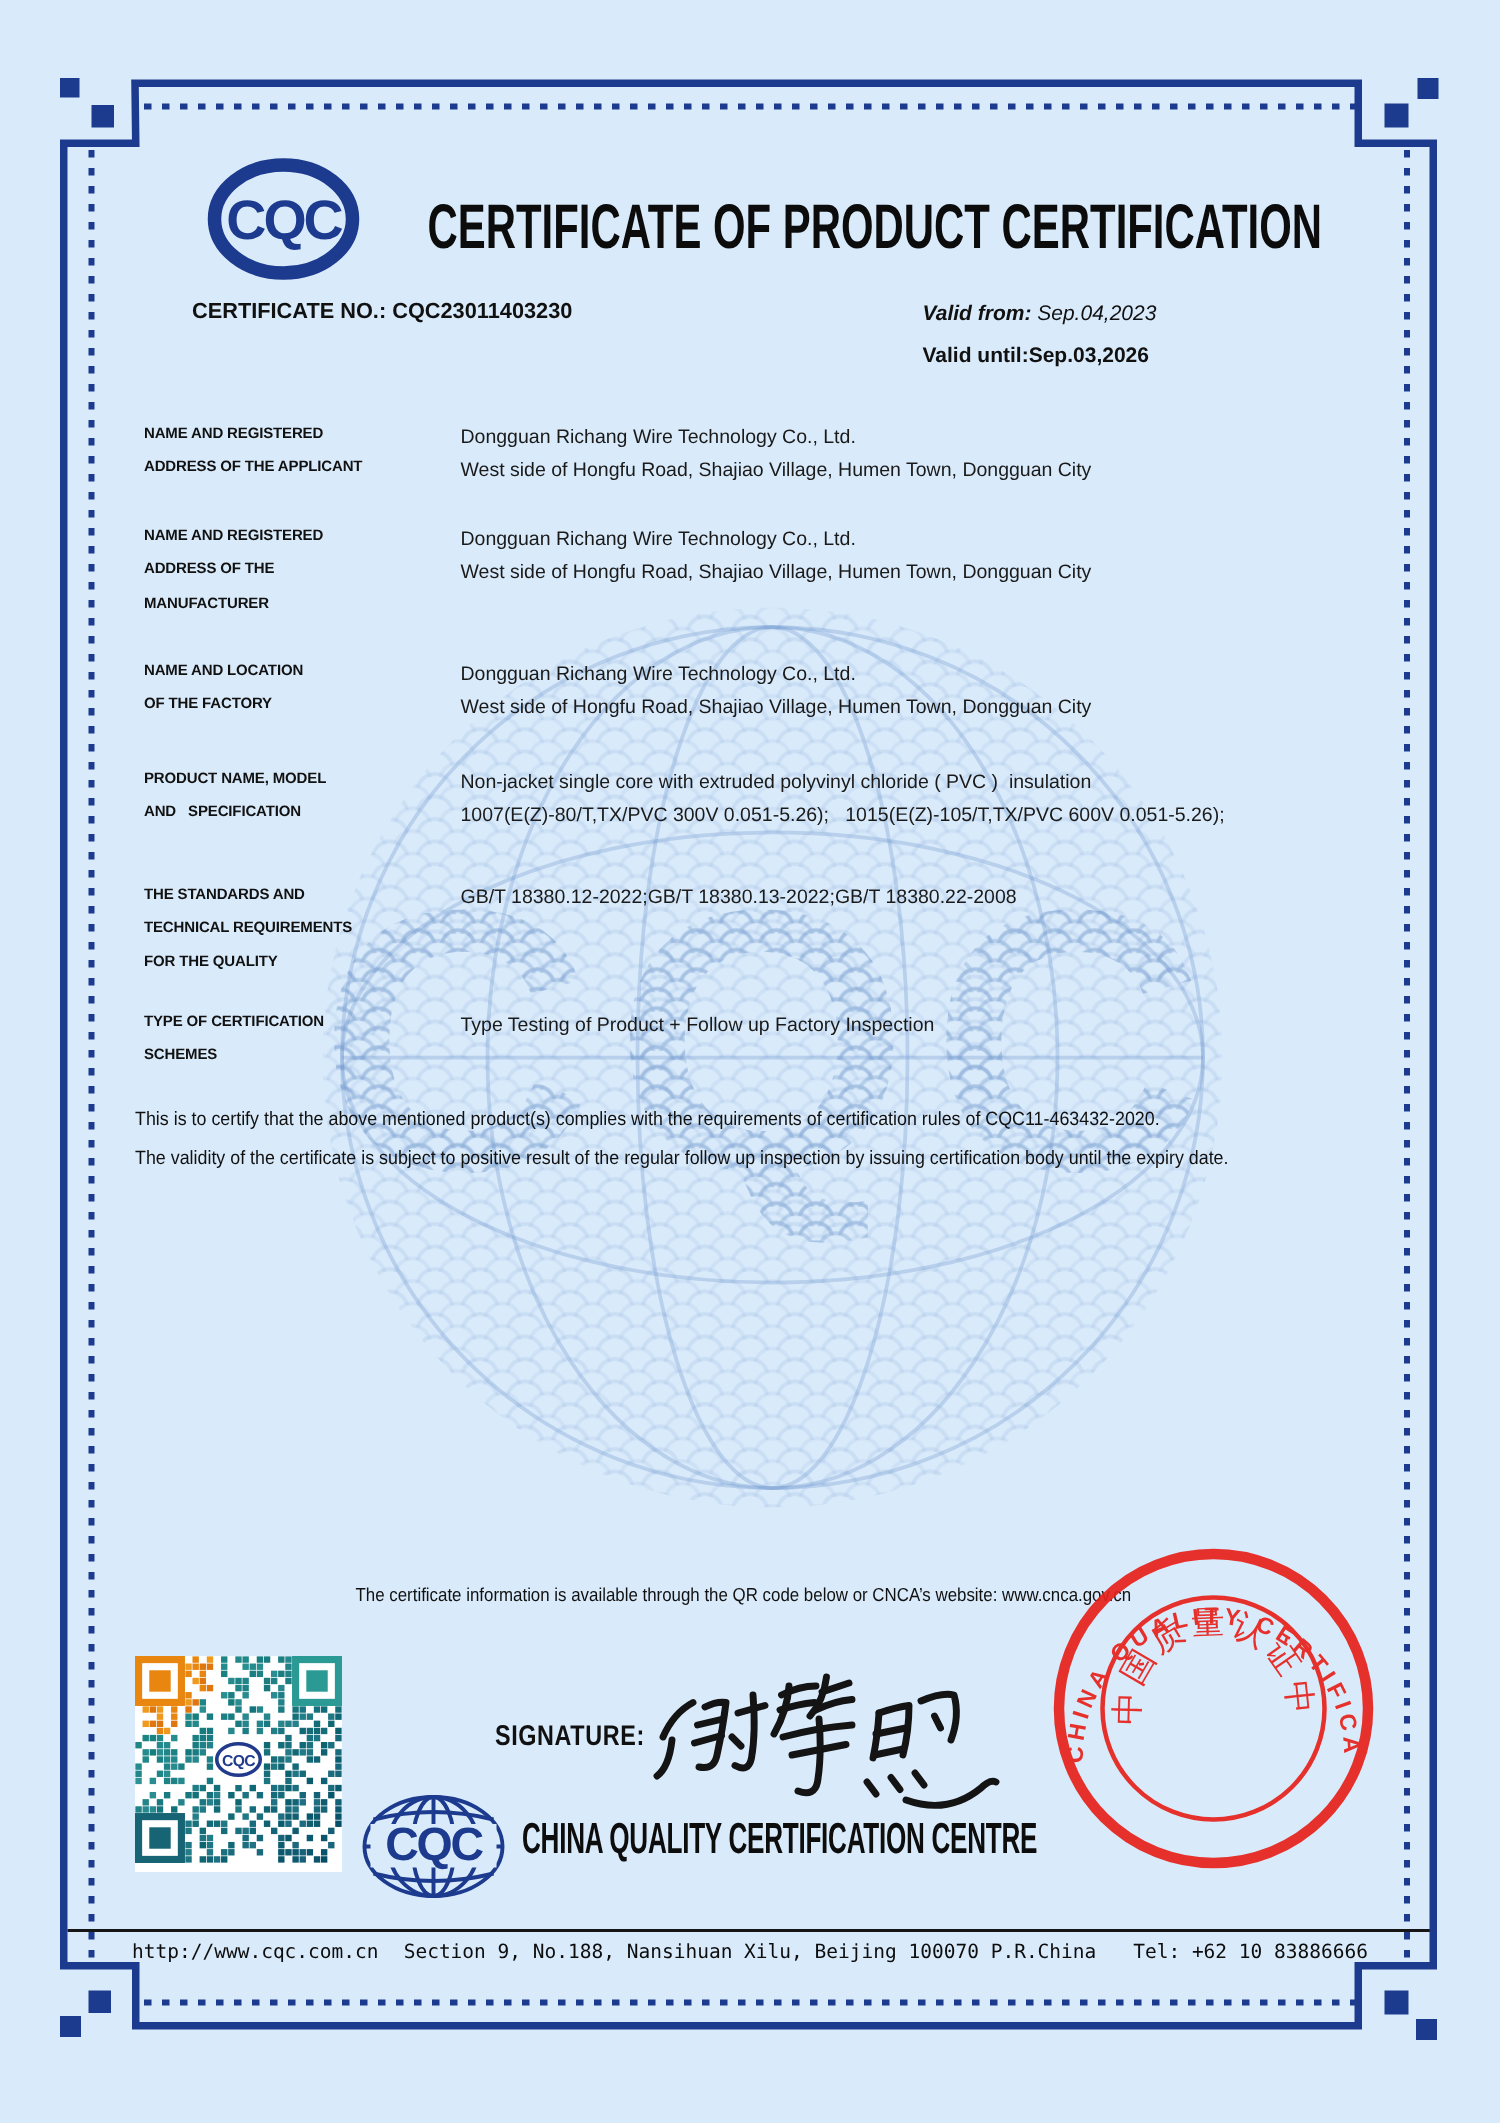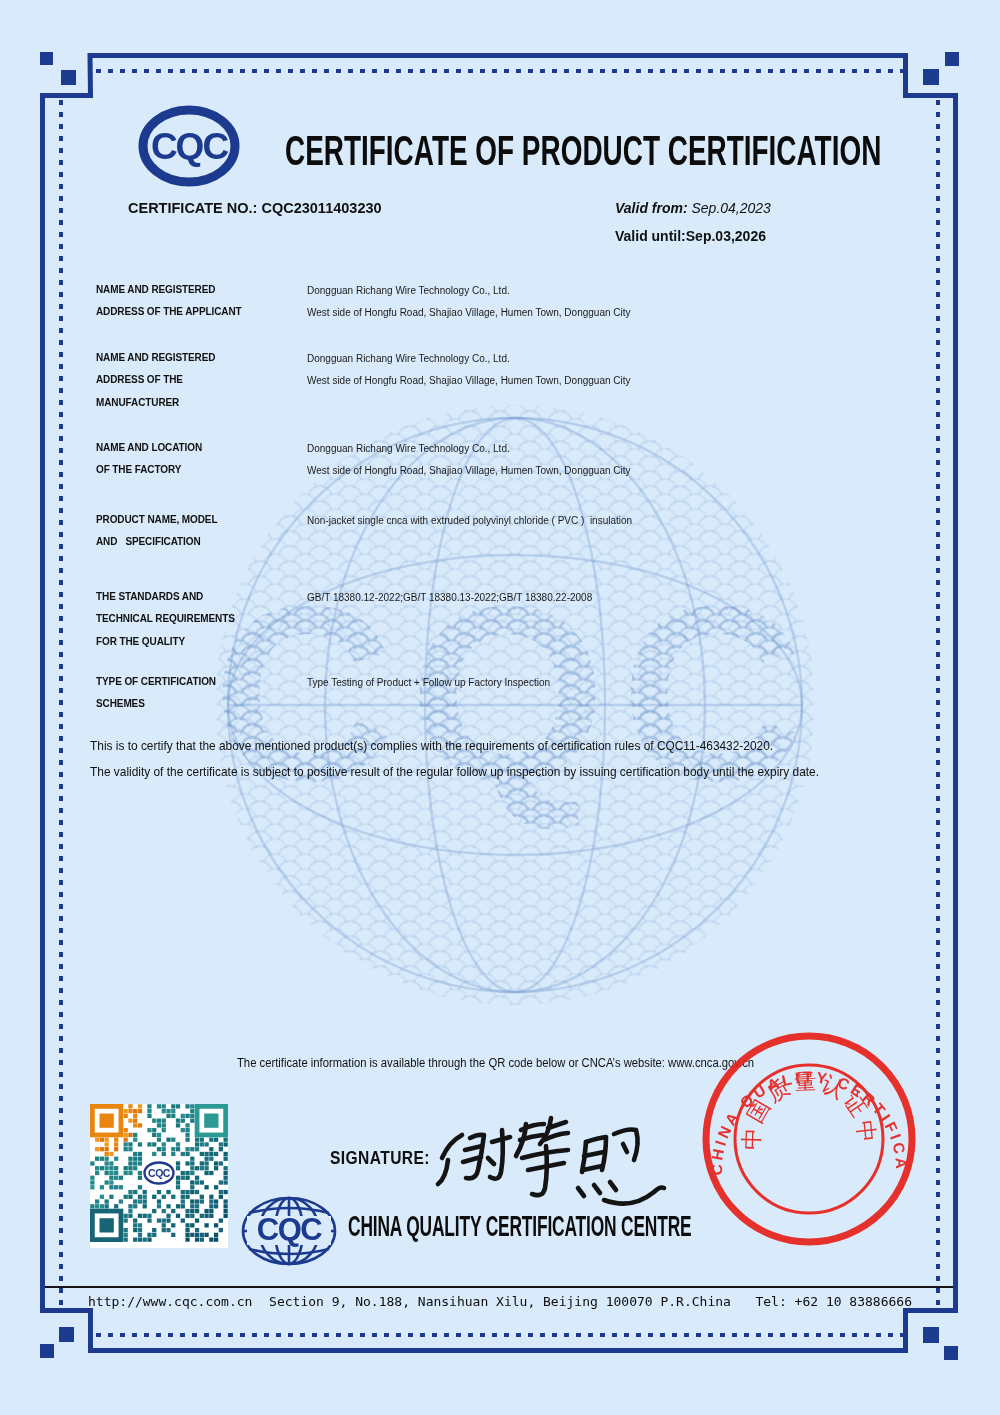--- a/index.html
+++ b/index.html
@@ -39,21 +39,21 @@
     font-size:42px; font-weight:bold; white-space:nowrap; letter-spacing:0;
     transform:scaleX(0.665); transform-origin:0 50%; color:#0c0c0c; }
   .certno { position:absolute; left:128px; top:200px; z-index:2; font-size:14.5px; font-weight:bold; white-space:pre; }
   .validrow { position:absolute; left:615px; z-index:2; font-size:14px; white-space:pre; }
   .validrow .vl { font-weight:bold; }
   .v1 { top:200px;font-style:italic; } .v2 { top:228px; font-weight:bold; }
 
   
   .field { position:absolute; left:90px; width:820px; z-index:2; }
   .flabel { position:absolute; left:6px; top:0; width:212px; font-weight:bold; font-size:10px; letter-spacing:-0.1px; }
-  .fvalue { position:absolute; left:217px; top:1px; width:600px; font-size:10px; color:#1a1a1a; }
+  .fvalue { position:absolute; left:217px; top:1px; width:600px; font-size:13px; color:#1a1a1a; }
   .flabel span, .fvalue span { display:block; line-height:22.3px; white-space:pre; }
 
   .stmt { position:absolute; left:90px; z-index:2; font-size:12.8px; white-space:pre;
     transform:scaleX(0.93); transform-origin:0 50%; }
 
   .qr-note { position:absolute; left:237px; top:1056px; z-index:2; font-size:12.5px; white-space:pre;
     transform:scaleX(0.90); transform-origin:0 50%; }
 
   
   .qr { position:absolute; left:90px; top:1104px; z-index:2; }
@@ -155,21 +155,22 @@
       <span>West side of Hongfu Road, Shajiao Village, Humen Town, Dongguan City</span>
     </div>
   </div>
 
   <div class="field" style="top:509px">
     <div class="flabel">
       <span>PRODUCT NAME, MODEL</span>
       <span>AND   SPECIFICATION</span>
     </div>
     <div class="fvalue">
-      <span>Non-jacket single cnca with extruded polyvinyl chloride ( PVC )  insulation</span>
+      <span>Non-jacket single core with extruded polyvinyl chloride ( PVC )  insulation</span>
+      <span>1007(E(Z)-80/T,TX/PVC 300V 0.051-5.26);   1015(E(Z)-105/T,TX/PVC 600V 0.051-5.26);</span>
     </div>
   </div>
 
   <div class="field" style="top:586px">
     <div class="flabel">
       <span>THE STANDARDS AND</span>
       <span>TECHNICAL REQUIREMENTS</span>
       <span>FOR THE QUALITY</span>
     </div>
     <div class="fvalue">

